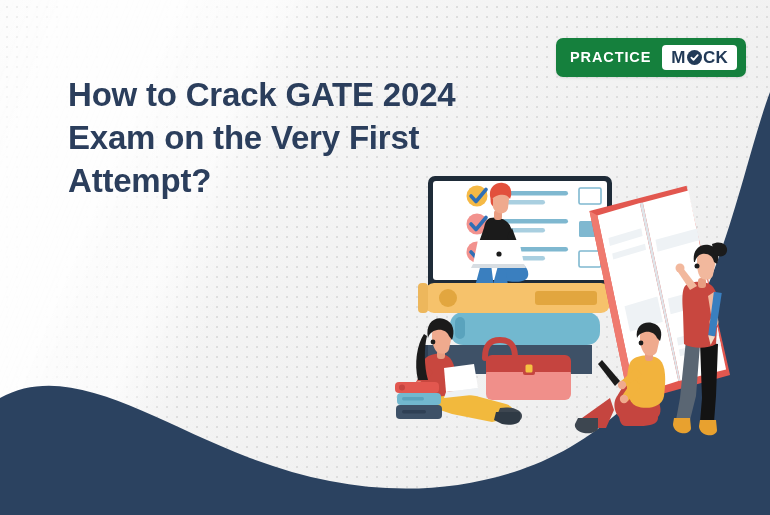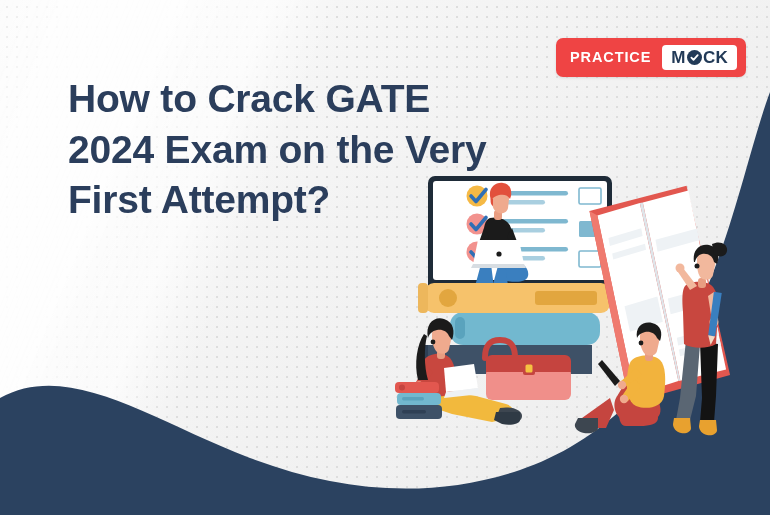--- a/index.html
+++ b/index.html
@@ -34,21 +34,21 @@
     position:absolute;left:120px;top:-240px;width:140px;height:860px;
     background:linear-gradient(90deg,rgba(255,255,255,0) 0%,rgba(255,255,255,.6) 50%,rgba(255,255,255,0) 100%);
     transform:rotate(22deg);
   }
   .wave{position:absolute;left:0;top:0;width:770px;height:515px;}
 
   
   .logo{
     position:absolute;left:556px;top:38px;
     display:flex;align-items:center;
-    background:#ef4444;border-radius:7px;
+    background:#15803d;border-radius:7px;
     padding:7px 9px 7px 14px;
     box-shadow:0 1px 3px rgba(0,0,0,.10);
   }
   .logo-practice{
     color:#ffffff;font-size:14.5px;font-weight:bold;
     letter-spacing:.9px;line-height:1;
     padding-right:11px;
   }
   .logo-mock-box{
     background:#ffffff;border-radius:4px;
@@ -63,21 +63,21 @@
     display:inline-flex;align-items:center;justify-content:center;
     width:15px;height:15px;border-radius:50%;
     background:#223a57;margin:0 1px;position:relative;top:0px;
   }
   .logo-o svg{display:block;}
 
   
   .headline{
     position:absolute;left:68px;top:74px;width:420px;
     color:#2b3e5c;
-    font-size:39px;font-weight:bold;line-height:1.3;
+    font-size:33px;font-weight:bold;line-height:1.3;
     letter-spacing:-.2px;
   }
   
   .illus{position:absolute;left:0;top:0;width:770px;height:515px;}
 </style>
 </head>
 <body>
 
 <div class="banner">
 

